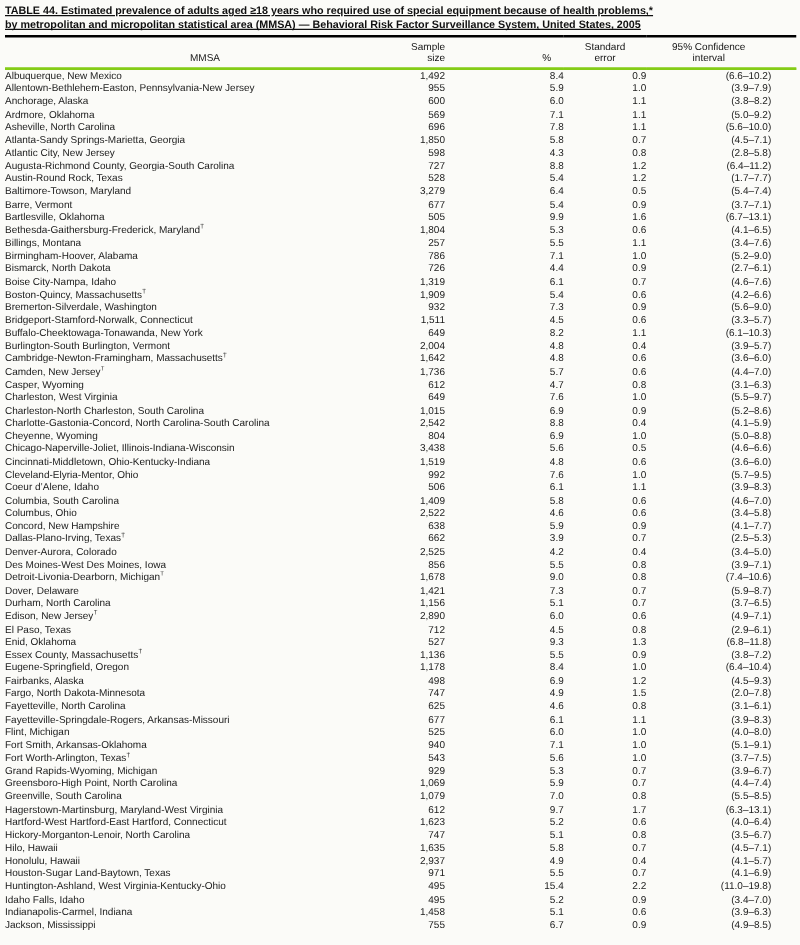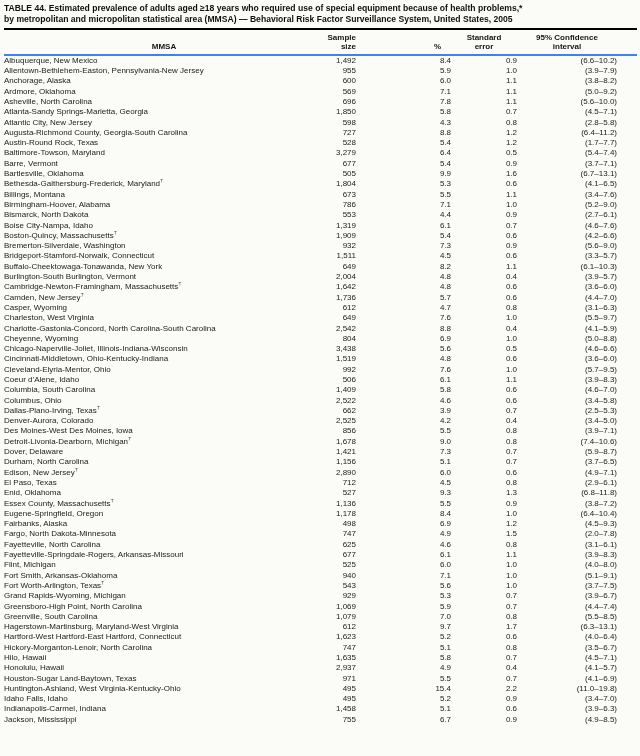--- a/index.html
+++ b/index.html
@@ -17,35 +17,36 @@
   }
   .page {
     padding: 3px 3px 0 4px;
   }
   .title-line {
     font-weight: bold;
     font-size: 8.6px;
     line-height: 11.3px;
     white-space: nowrap;
     color: #101010;
+    text-decoration: underline;
   }
   table.data-table {
     border-collapse: collapse;
     table-layout: fixed;
     width: 633px;
     margin-top: 2px;
     border-top: 2px solid #000;
   }
   thead th {
-    font-weight: bold;
+    font-weight: normal;
     font-size: 8px;
     line-height: 9.6px;
     vertical-align: bottom;
     padding: 3px 0 2px 0;
-    border-bottom: 2px solid #3b82f6;
+    border-bottom: 2px solid #84cc16;
     white-space: nowrap;
   }
   th.h-left   { text-align: center; }
   th.h-right  { text-align: right; }
   th.h-center { }
   th.h-pct    { text-align: right; padding-right: 10px; }
   th.h-ci     { padding-right: 20px; }
   tbody td {
     font-size: 8px;
     line-height: 10.3px;
@@ -189,35 +190,35 @@
         </tr>
         <tr>
           <td>Bethesda-Gaithersburg-Frederick, Maryland<sup class="dagger">†</sup></td>
           <td>1,804</td>
           <td>5.3</td>
           <td>0.6</td>
           <td>(4.1–6.5)</td>
         </tr>
         <tr>
           <td>Billings, Montana</td>
-          <td>673</td>
+          <td>257</td>
           <td>5.5</td>
           <td>1.1</td>
           <td>(3.4–7.6)</td>
         </tr>
         <tr>
           <td>Birmingham-Hoover, Alabama</td>
           <td>786</td>
           <td>7.1</td>
           <td>1.0</td>
           <td>(5.2–9.0)</td>
         </tr>
         <tr>
           <td>Bismarck, North Dakota</td>
-          <td>553</td>
+          <td>726</td>
           <td>4.4</td>
           <td>0.9</td>
           <td>(2.7–6.1)</td>
         </tr>
         <tr>
           <td>Boise City-Nampa, Idaho</td>
           <td>1,319</td>
           <td>6.1</td>
           <td>0.7</td>
           <td>(4.6–7.6)</td>
@@ -279,20 +280,27 @@
           <td>(3.1–6.3)</td>
         </tr>
         <tr>
           <td>Charleston, West Virginia</td>
           <td>649</td>
           <td>7.6</td>
           <td>1.0</td>
           <td>(5.5–9.7)</td>
         </tr>
         <tr>
+          <td>Charleston-North Charleston, South Carolina</td>
+          <td>1,015</td>
+          <td>6.9</td>
+          <td>0.9</td>
+          <td>(5.2–8.6)</td>
+        </tr>
+        <tr>
           <td>Charlotte-Gastonia-Concord, North Carolina-South Carolina</td>
           <td>2,542</td>
           <td>8.8</td>
           <td>0.4</td>
           <td>(4.1–5.9)</td>
         </tr>
         <tr>
           <td>Cheyenne, Wyoming</td>
           <td>804</td>
           <td>6.9</td>
@@ -333,20 +341,27 @@
           <td>5.8</td>
           <td>0.6</td>
           <td>(4.6–7.0)</td>
         </tr>
         <tr>
           <td>Columbus, Ohio</td>
           <td>2,522</td>
           <td>4.6</td>
           <td>0.6</td>
           <td>(3.4–5.8)</td>
+        </tr>
+        <tr>
+          <td>Concord, New Hampshire</td>
+          <td>638</td>
+          <td>5.9</td>
+          <td>0.9</td>
+          <td>(4.1–7.7)</td>
         </tr>
         <tr>
           <td>Dallas-Plano-Irving, Texas<sup class="dagger">†</sup></td>
           <td>662</td>
           <td>3.9</td>
           <td>0.7</td>
           <td>(2.5–5.3)</td>
         </tr>
         <tr>
           <td>Denver-Aurora, Colorado</td>

